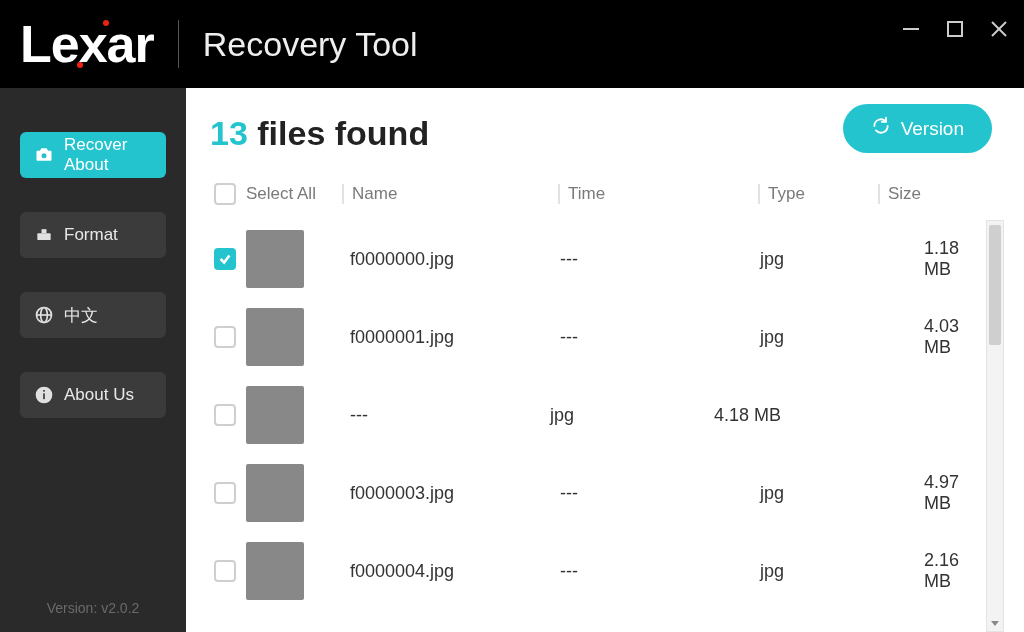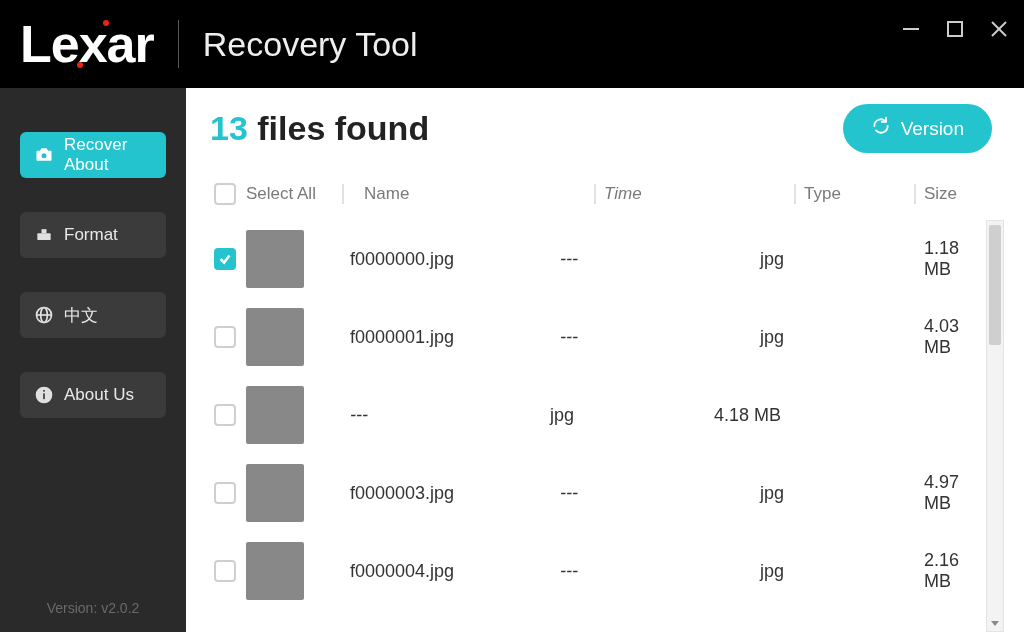--- a/index.html
+++ b/index.html
@@ -40,36 +40,36 @@
     background:#3b3b3b;
   }
   .nav-item.active { background:#24c4ce; color:#fff; }
   .nav-icon { width:20px; height:20px; display:flex; align-items:center; justify-content:center; }
   .nav-icon svg { width:20px; height:20px; fill:#fff; }
   .nav-item:not(.active) .nav-icon svg { fill:#e0e0e0; }
   .version { position:absolute; bottom:16px; left:0; width:100%; text-align:center; color:#6a6a6a; font-size:14px; }
 
   
   .main { flex:1; background:#fff; padding: 16px 20px 0 24px; position:relative; display:flex; flex-direction:column; }
-  .header-row { display:flex; align-items:center; justify-content:space-between; margin-bottom:24px; padding-right:12px;}
+  .header-row { display:flex; align-items:flex-end; justify-content:space-between; margin-bottom:24px; padding-right:12px;}
   .found-title { font-size:34px; font-weight:700; color:#222; }
   .found-title .count { color:#24c4ce; }
   .recover-btn {
     background:#24c4ce; color:#fff; border:none; border-radius:26px;
     padding: 12px 28px; font-size:19px; display:flex; align-items:center; gap:10px;
     cursor:pointer;
   }
   .recover-btn svg { width:20px; height:20px; stroke:#fff; stroke-width:2.2; fill:none; }
 
   
   .thead { display:flex; align-items:center; padding: 6px 4px 14px 4px; color:#7a7a7a; font-size:17px; border-bottom:1px solid transparent;}
   .col-check { width:32px; display:flex; align-items:center; }
   .col-sel-label { width:96px; }
-  .col-name { width:252px; border-left:2px solid #e2e2e2; padding-left:20px;}
-  .col-time { width:200px; border-left:2px solid #e2e2e2; padding-left:8px;font-style:italic;}
+  .col-name { width:216px; border-left:2px solid #e2e2e2; padding-left:8px;}
+  .col-time { width:200px; border-left:2px solid #e2e2e2; padding-left:8px;}
   .col-type { width:120px; border-left:2px solid #e2e2e2; padding-left:8px;}
   .col-size { flex:1; border-left:2px solid #e2e2e2; padding-left:8px;}
 
   
   .list-wrap { flex:1; position:relative; display:flex; }
   .list { flex:1; overflow:hidden; }
   .row { display:flex; align-items:center; padding: 6px 4px; height:78px; color:#333; font-size:18px; }
   .row .col-check { width:32px; }
   .row .thumb-col { width:96px; display:flex; align-items:center;}
   .row .thumb { width:58px; height:58px; border-radius:2px; background:#888; background-size:cover; background-position:center; }

